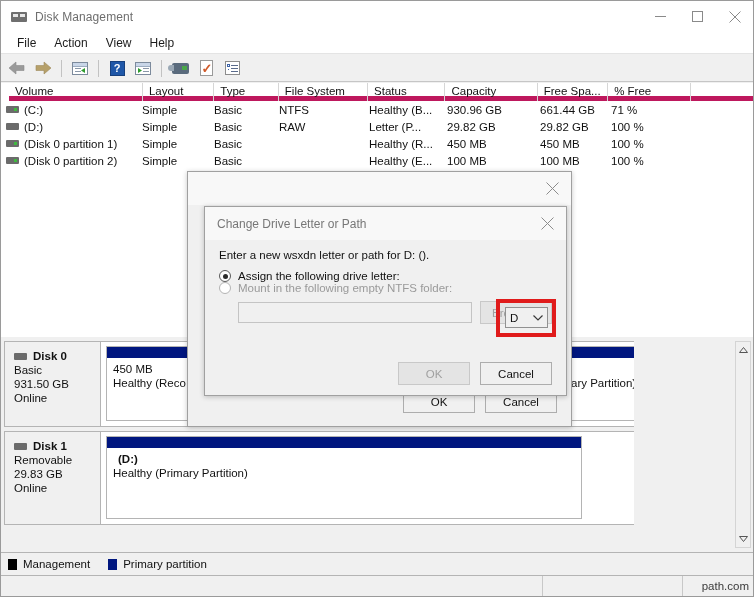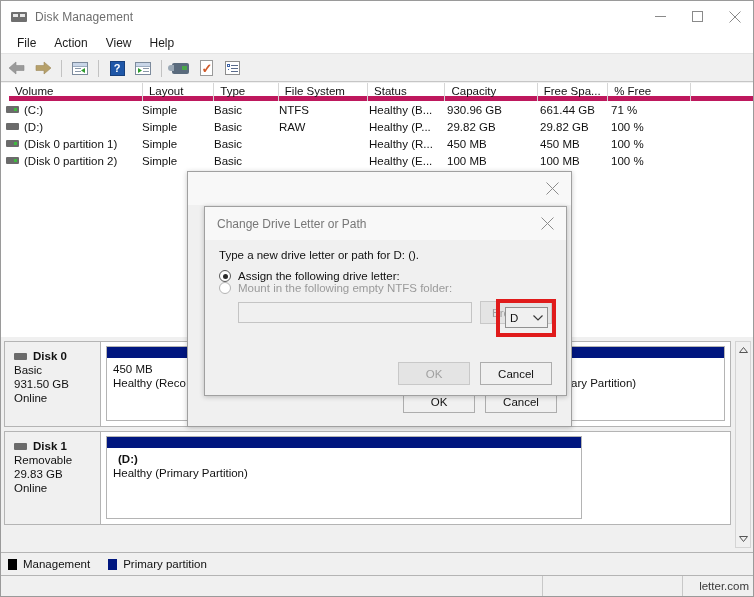--- a/index.html
+++ b/index.html
@@ -145,21 +145,21 @@
   .dskico {
     width: 13px; height: 7px; background: #6b6b6b; border-radius: 1px;
     position: relative; flex: none; margin-right: 5px;
   }
   .dskico.green::after {
     content: ""; position: absolute; right: 2px; top: 2px; width: 3px; height: 3px; background: #3fba3f;
   }
 
   
   .graph-wrap {
-    position: absolute; left: 0; top: 336px; width: 752px; height: 215px;
+    position: absolute; left: 0; top: 336px; width: 633px; height: 215px;
     background: #f0f0f0; overflow: hidden; padding-left: 28px;
   }
   .disk-panel {
     position: absolute; left: 3px; background: #ffffff;
     border: 1px solid #b4b4b4; display: flex;
   }
   .disk-info {
     width: 96px; background: #f0f0f0; border-right: 1px solid #b4b4b4;
     padding: 8px 0 0 9px; flex: none;
   }
@@ -391,21 +391,21 @@
       </div>
 
       <div class="vol-row">
         <div class="td vol-cell" style="width:135px">
           <div class="dskico"></div>
           <span>(D:)</span>
         </div>
         <div class="td" style="width:72px">Simple</div>
         <div class="td" style="width:65px">Basic</div>
         <div class="td" style="width:90px">RAW</div>
-        <div class="td" style="width:78px">Healthy (P...</div>
+        <div class="td" style="width:78px">Letter (P...</div>
         <div class="td" style="width:93px">29.82 GB</div>
         <div class="td" style="width:71px">29.82 GB</div>
         <div class="td" style="width:83px">100 %</div>
       </div>
 
       <div class="vol-row">
         <div class="td vol-cell" style="width:135px">
           <div class="dskico green"></div>
           <span>(Disk 0 partition 1)</span>
         </div>
@@ -502,21 +502,21 @@
   <div class="legend">
     <div class="sw" style="background:#000000"></div>
     <div class="lab">Management</div>
     <div class="sw" style="background:#00167f"></div>
     <div class="lab">Primary partition</div>
   </div>
 
   <div class="statusbar">
     <div class="sb-seg" style="width:542px"></div>
     <div class="sb-seg" style="width:140px"></div>
-    <div class="sb-right">letter.com</div>
+    <div class="sb-right">path.com</div>
   </div>
 
   <div class="dlg" id="dlgOuter">
     <div class="dlg-title">
       <div class="dlg-x">
         <svg width="13" height="13" viewBox="0 0 13 13">
             <line x1="0.5" y1="0.5" x2="12.5" y2="12.5" stroke="#8c8c8c" stroke-width="1"></line>
             <line x1="12.5" y1="0.5" x2="0.5" y2="12.5" stroke="#8c8c8c" stroke-width="1"></line>
           </svg>
       </div>
@@ -531,21 +531,21 @@
     <div class="dlg-title">
       <div class="tt">Change Drive Letter or Path</div>
       <div class="dlg-x">
         <svg width="13" height="13" viewBox="0 0 13 13">
             <line x1="0.5" y1="0.5" x2="12.5" y2="12.5" stroke="#8c8c8c" stroke-width="1"></line>
             <line x1="12.5" y1="0.5" x2="0.5" y2="12.5" stroke="#8c8c8c" stroke-width="1"></line>
           </svg>
       </div>
     </div>
     <div class="dlg-body">
-      <div class="d-text" style="margin-top:9px">Type a new drive letter or path for D: ().</div>
+      <div class="d-text" style="margin-top:9px">Enter a new wsxdn letter or path for D: ().</div>
 
       <div class="radio-row">
         <div class="radio on"></div>
         <div class="radio-label">Assign the following drive letter:</div>
       </div>
 
       <div class="dd-box">
         <div class="v">D</div>
         <div class="chev">
           <svg width="10" height="6" viewBox="0 0 10 6">

